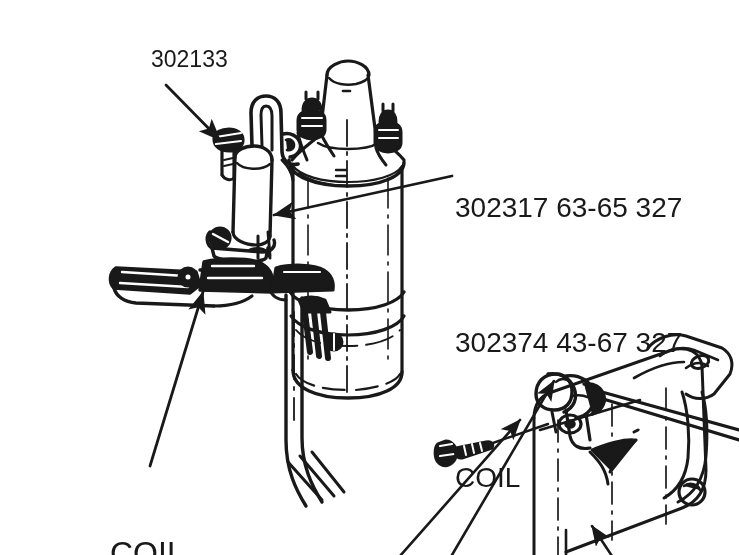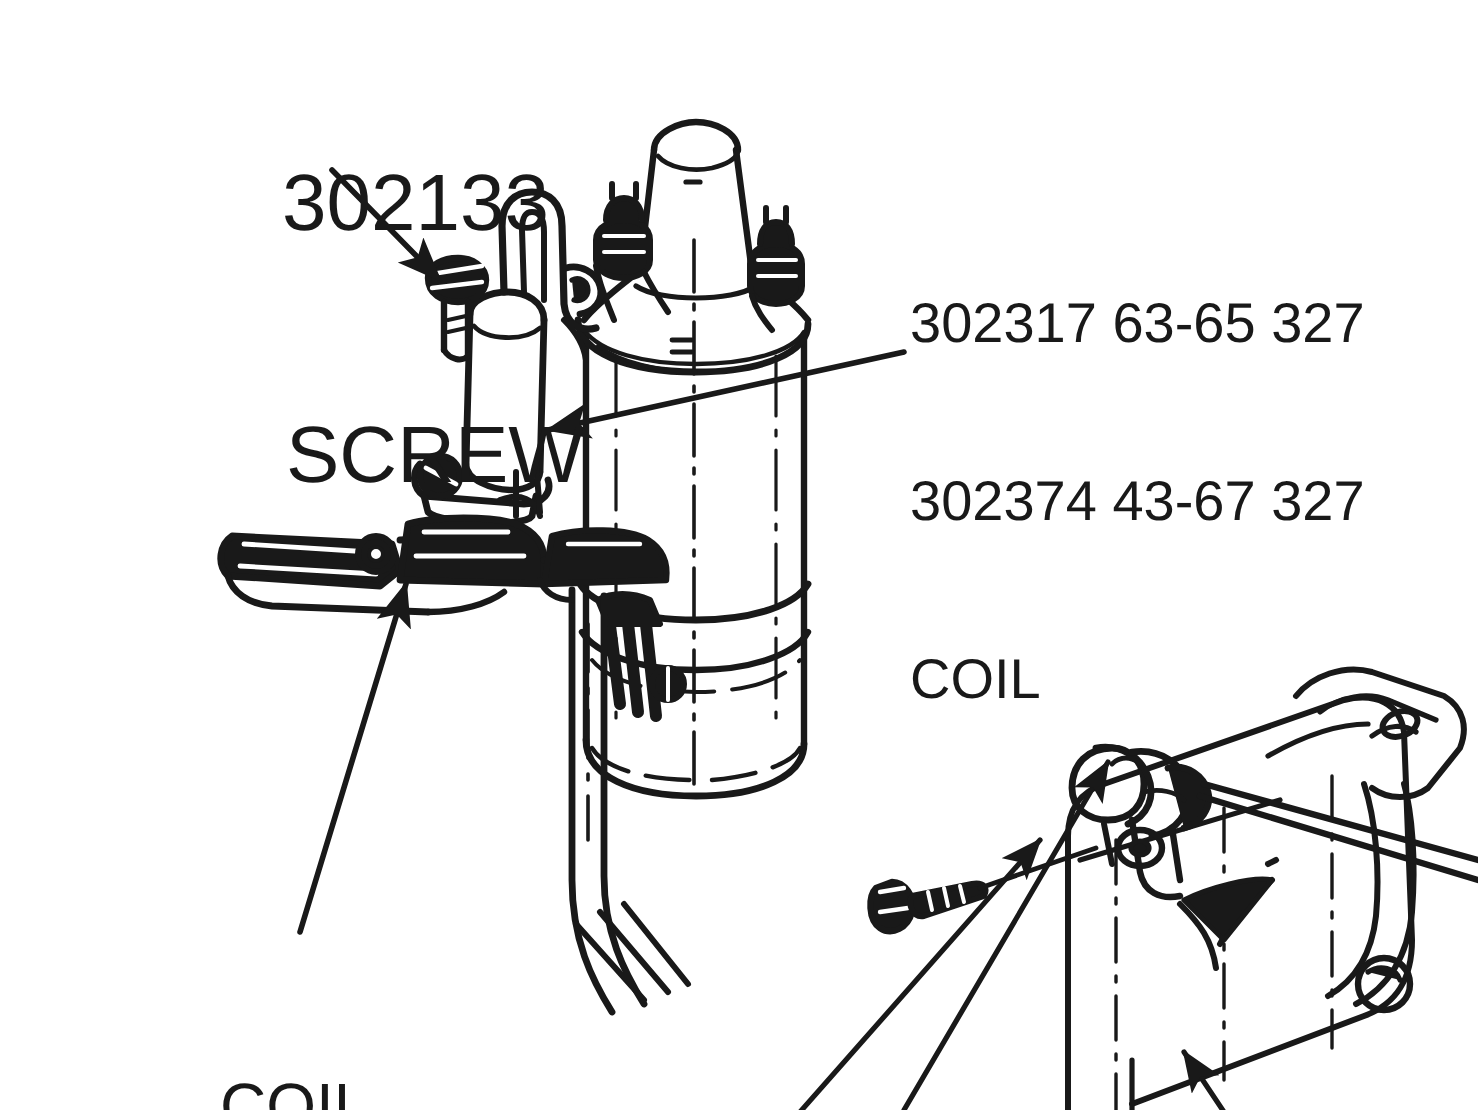--- a/index.html
+++ b/index.html
@@ -27,33 +27,33 @@
   .label {
     position: absolute;
     color: #191919;
     font-family: "Liberation Sans", sans-serif;
     font-weight: 400;
     white-space: pre;
     line-height: 1.0;
     letter-spacing: 0px;
   }
   #label-screw {
-    left: 141px;
+    left: 151px;
     top: 2px;
-    font-size: 40px;
+    font-size: 23px;
   }
   #label-screw .line2 { padding-left: 2px; }
   #label-screw .line { display: block; margin-bottom: 6px; }
 
   #label-coil-capacitor {
     left: 455px;
     top: 92px;
     font-size: 28px;
   }
-  #label-coil-capacitor .line { display: block; margin-bottom: 5px; }
+  #label-coil-capacitor .line { display: block; margin-bottom: 5px; margin-top: 46px; }
 
   #label-coil-bracket {
     left: 110px;
     top: 473px;
     font-size: 32px;
   }
   #label-coil-bracket .line { display: block; margin-bottom: 6px; }
 </style>
 </head>
 <body>
@@ -279,21 +279,20 @@
         <path d="M288,462 L322,500" stroke-width="3"></path>
         <path d="M300,456 L334,496" stroke-width="3"></path>
         <path d="M312,452 L344,492" stroke-width="3"></path>
       </g>
 
     </g>
   </svg>
 
   <div class="label" id="label-screw">
     <span class="line">302133</span>
-    <span class="line line2">SCREW</span>
   </div>
 
   <div class="label" id="label-coil-capacitor">
     <span class="line">302317 63-65 327</span>
     <span class="line">302374 43-67 327</span>
     <span class="line">COIL</span>
   </div>
 
   <div class="label" id="label-coil-bracket">
     <span class="line">COIL</span>

